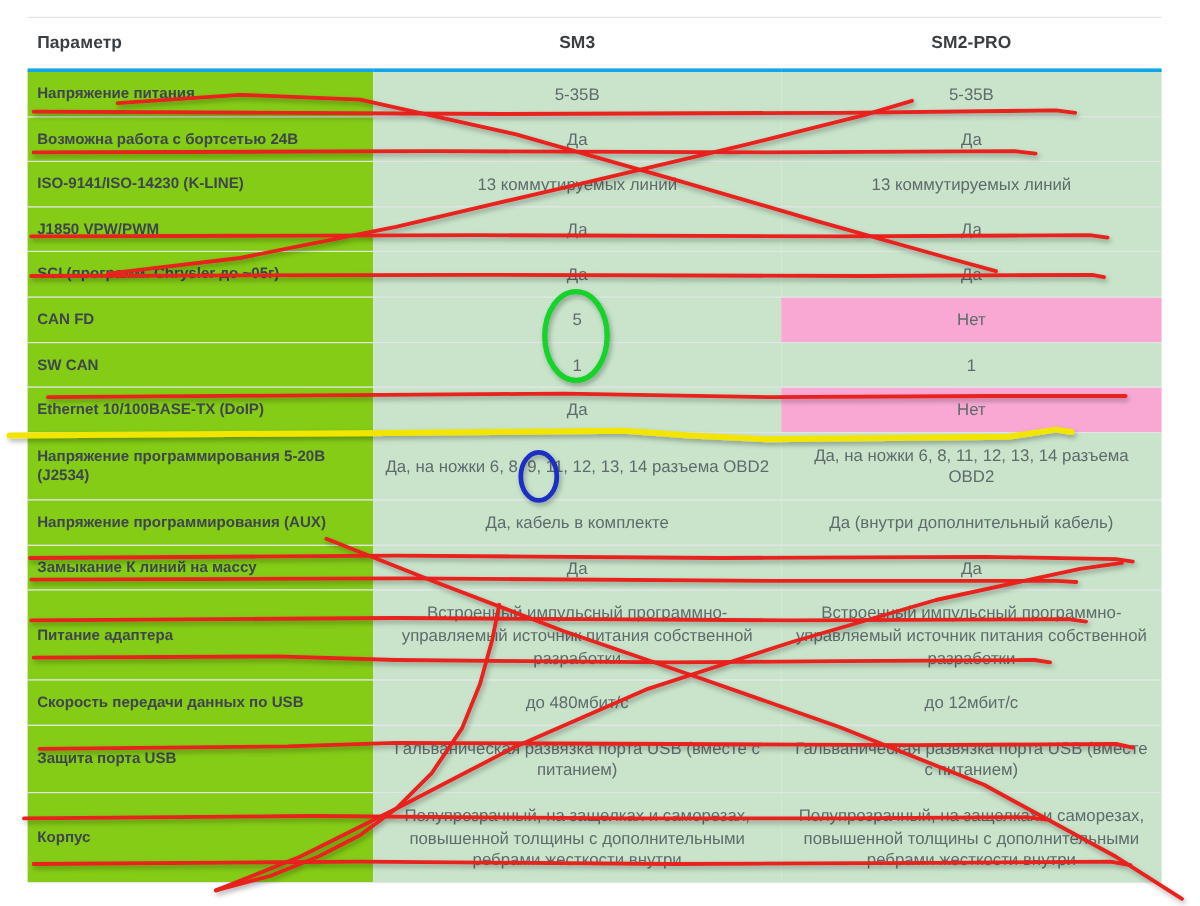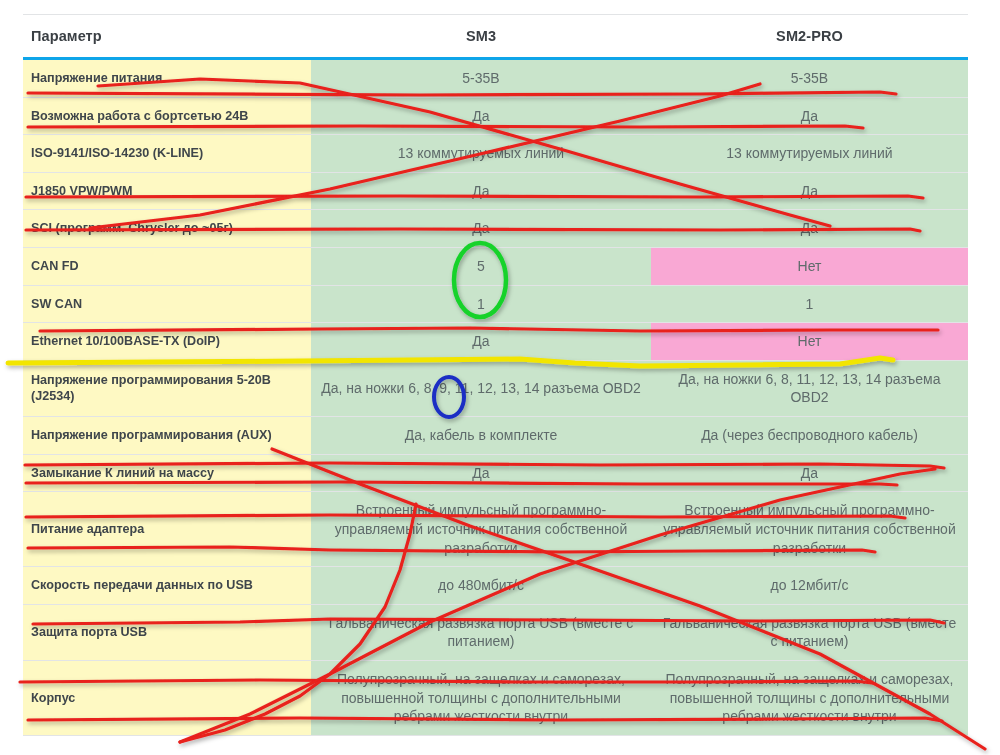--- a/index.html
+++ b/index.html
@@ -43,21 +43,21 @@
     border-bottom:1px solid #e2e4e6;
     text-align:center;
     vertical-align:middle;
     line-height:1.33;
   }
   table.spec tbody td.param{
     text-align:left;
     font-weight:bold;
     color:#3f464b;
     font-size:12.6px;
-    background:#fef9c3;
+    background:#84cc16;
   }
   td.green{background:#c9e4cb;}
   td.pink{background:#f9a8d4;}
 
   
   #ink{
     position:absolute;left:0;top:0;width:1000px;height:755px;
     pointer-events:none;
   }
 </style>
@@ -121,21 +121,21 @@
           <td class="pink">Нет</td>
         </tr>
         <tr>
           <td class="param">Напряжение программирования 5-20В (J2534)</td>
           <td class="green">Да, на ножки 6, 8, 9, 11, 12, 13, 14 разъема OBD2</td>
           <td class="green">Да, на ножки 6, 8, 11, 12, 13, 14 разъема OBD2</td>
         </tr>
         <tr>
           <td class="param">Напряжение программирования (AUX)</td>
           <td class="green">Да, кабель в комплекте</td>
-          <td class="green">Да (через беспроводного кабель)</td>
+          <td class="green">Да (внутри дополнительный кабель)</td>
         </tr>
         <tr>
           <td class="param">Замыкание К линий на массу</td>
           <td class="green">Да</td>
           <td class="green">Да</td>
         </tr>
         <tr>
           <td class="param">Питание адаптера</td>
           <td class="green">Встроенный импульсный программно-управляемый источник питания собственной разработки</td>
           <td class="green">Встроенный импульсный программно-управляемый источник питания собственной разработки</td>

